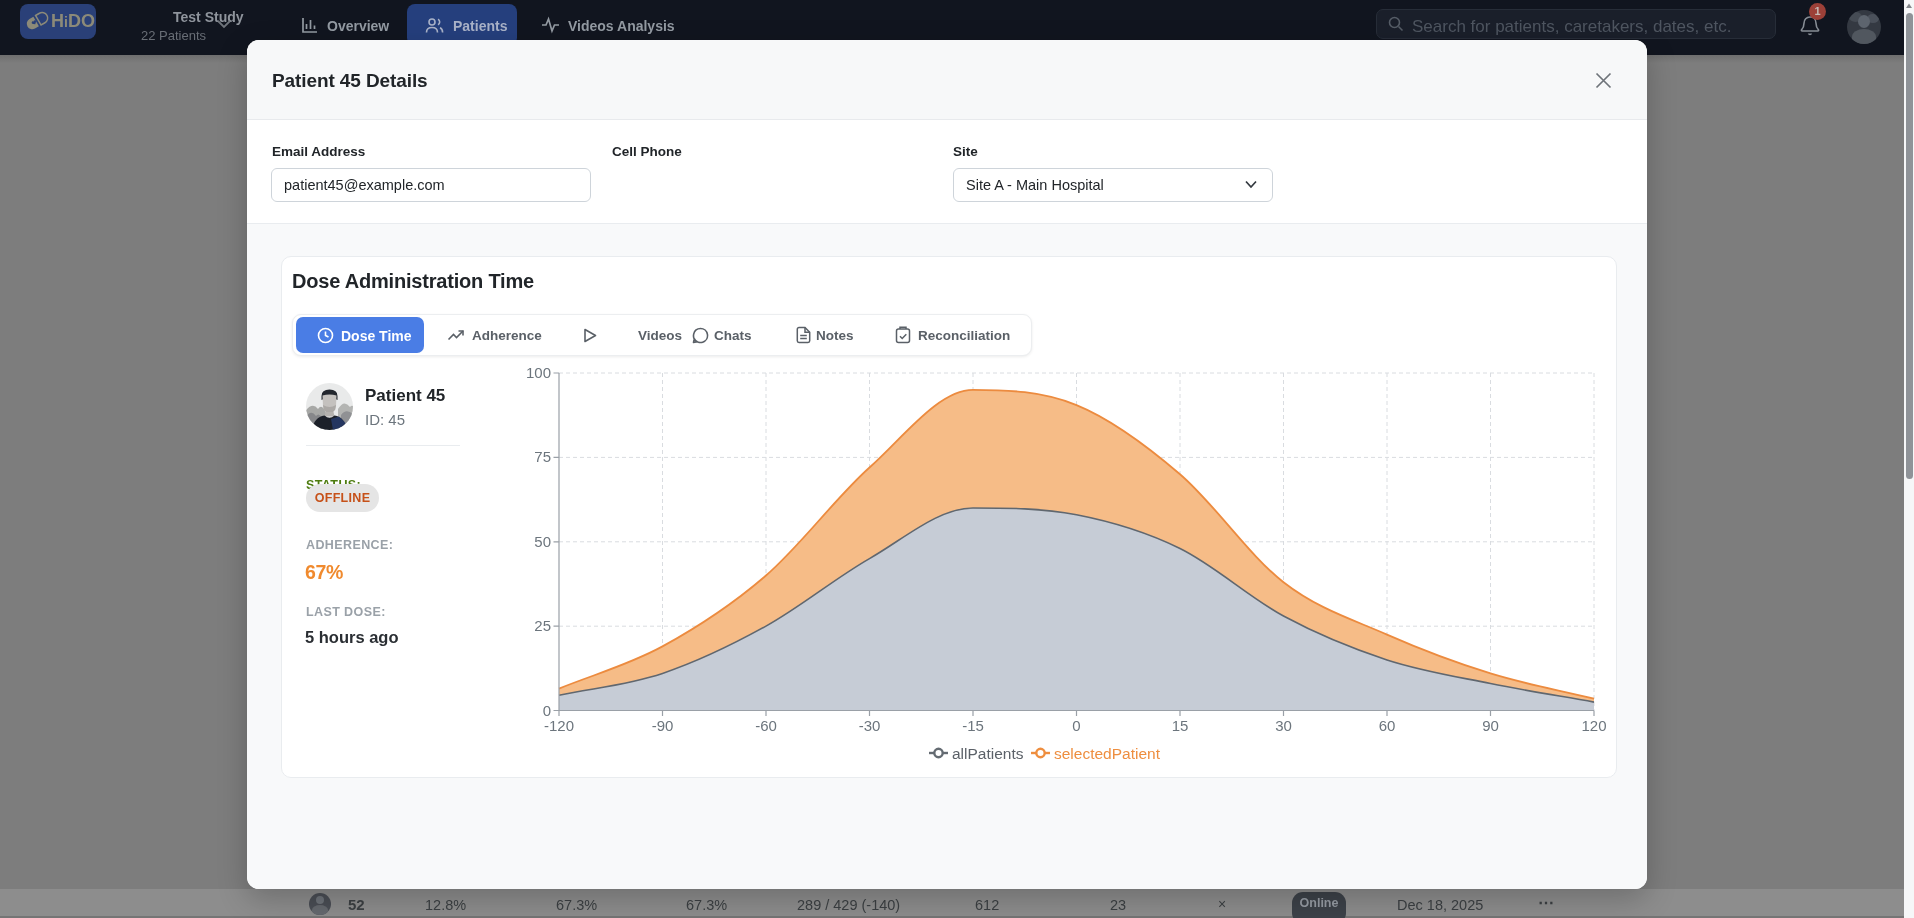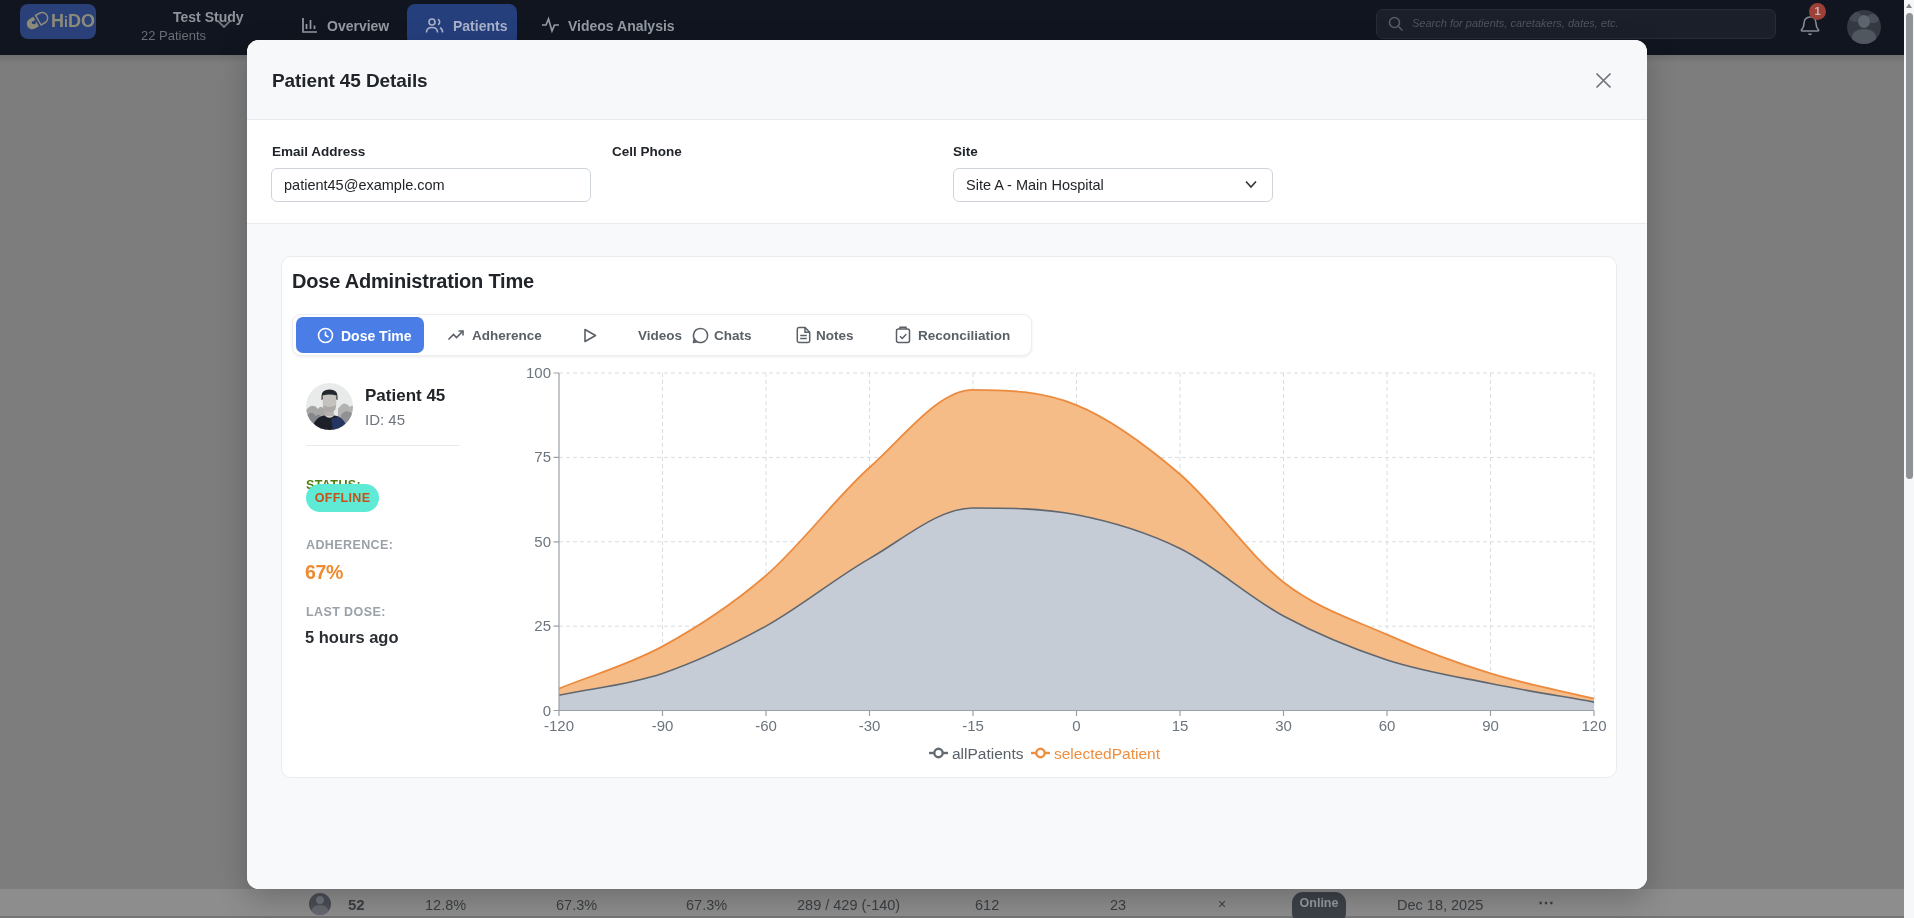--- a/index.html
+++ b/index.html
@@ -53,21 +53,21 @@
 <svg class="abs" style="left:541px;top:16px;" width="19" height="18" viewBox="0 0 19 18">
   <path d="M1,9 L5,9 L7.5,3 L11,15 L13.5,9 L18,9" stroke="#939aa2" stroke-width="1.7" fill="none"></path>
 </svg>
 <div class="abs" style="left:568px;top:18px;font-size:14px;font-weight:600;color:#939aa2;">Videos Analysis</div>
 
 <div class="abs" style="left:1376px;top:9px;width:400px;height:30px;background:#1a1f2a;border:1px solid #272d38;border-radius:7px;"></div>
 <svg class="abs" style="left:1388px;top:16px;" width="16" height="16" viewBox="0 0 16 16">
   <circle cx="6.5" cy="6.5" r="5" stroke="#565d67" stroke-width="1.6" fill="none"></circle>
   <path d="M10.5,10.5 L14.5,14.5" stroke="#565d67" stroke-width="1.6"></path>
 </svg>
-<div class="abs" style="left:1412px;top:17px;font-size:11px;color:#4e5560;font-style:italic;">Search for patients, caretakers, dates, etc.</div>
+<div class="abs" style="left:1412px;top:17px;font-size:17px;color:#4e5560;">Search for patients, caretakers, dates, etc.</div>
 
 <svg class="abs" style="left:1799px;top:15px;" width="22" height="24" viewBox="0 0 22 24">
   <path d="M11,2 c-3.6,0 -6,2.7 -6,6.2 c0,3.4 -1.2,5.2 -2.4,6.6 c-0.5,0.6 -0.1,1.2 0.6,1.2 l15.6,0 c0.7,0 1.1,-0.6 0.6,-1.2 c-1.2,-1.4 -2.4,-3.2 -2.4,-6.6 c0,-3.5 -2.4,-6.2 -6,-6.2 z" stroke="#878d95" stroke-width="1.6" fill="none"></path>
   <path d="M8.8,18.5 a2.3,2.3 0 0 0 4.4,0" fill="#878d95"></path>
 </svg>
 <div class="abs" style="left:1809px;top:3px;width:17px;height:17px;border-radius:50%;background:#9c4038;color:#c4b8b4;font-size:11px;font-weight:700;text-align:center;line-height:17px;">1</div>
 
 <div class="abs" style="left:1847px;top:10px;width:34px;height:34px;border-radius:50%;background:#343942;overflow:hidden;">
   <div class="abs" style="left:2px;top:2px;width:13px;height:10px;border-radius:50%;background:#454b54;"></div>
   <div class="abs" style="left:20px;top:4px;width:12px;height:9px;border-radius:50%;background:#4a505a;"></div>
@@ -178,21 +178,21 @@
       <path d="M17,22 Q23.5,26 30,22 L29.3,26.5 Q26.5,30.5 23.5,30.5 Q20.5,30.5 17.7,26.5 Z" fill="#aba8a5"></path>
       <path d="M19.5,29 L27.5,29 L28.5,33.5 L18.5,33.5 Z" fill="#b5b2af"></path>
       <path d="M6,47 Q8,34 18.5,32.5 Q23.5,37 28.5,32.5 Q39,34 41,47 Z" fill="#1c2029"></path>
       <path d="M25,36 L33,33.5 L39.5,40 L38,47 L27,47 Z" fill="#2c4686" opacity="0.6"></path>
     </g>
   </svg>
   <div class="abs" style="left:118px;top:346px;font-size:17px;font-weight:700;color:#212529;">Patient 45</div>
   <div class="abs" style="left:118px;top:371px;font-size:15px;color:#6c757d;">ID: 45</div>
   <div class="abs" style="left:59px;top:405px;width:154px;height:1px;background:#e9ecef;"></div>
   <div class="abs" style="left:59px;top:424px;font-size:12.5px;font-weight:700;color:#4d7c0f;letter-spacing:0.4px;margin-top:14px;">STATUS:</div>
-  <div class="abs" style="left:59px;top:444px;width:73px;height:28px;background:#5eead4;border-radius:14px;text-align:center;line-height:28px;font-size:12.5px;font-weight:700;color:#c65119;letter-spacing:0.3px;">OFFLINE</div>
+  <div class="abs" style="left:59px;top:444px;width:73px;height:28px;background:#e5e5e5;border-radius:14px;text-align:center;line-height:28px;font-size:12.5px;font-weight:700;color:#c65119;letter-spacing:0.3px;">OFFLINE</div>
   <div class="abs" style="left:59px;top:498px;font-size:12.5px;font-weight:700;color:#9aa1a8;letter-spacing:0.4px;">ADHERENCE:</div>
   <div class="abs" style="left:58px;top:521px;font-size:19.5px;font-weight:700;color:#f08a2e;letter-spacing:-0.3px;">67%</div>
   <div class="abs" style="left:59px;top:565px;font-size:12.5px;font-weight:700;color:#9aa1a8;letter-spacing:0.4px;">LAST DOSE:</div>
   <div class="abs" style="left:58px;top:588px;font-size:16.5px;font-weight:700;color:#2a2e33;">5 hours ago</div>
 
   <svg class="abs" style="left:0;top:0;" width="1400" height="849" viewBox="247 40 1400 849" font-family="Liberation Sans, sans-serif">
     <g stroke="#d9dce0" stroke-width="1" stroke-dasharray="4,3" fill="none">
       <path d="M559,373 H1594 M559,457.4 H1594 M559,541.8 H1594 M559,626.2 H1594"></path>
       <path d="M662.5,373 V710.5 M766,373 V710.5 M869.5,373 V710.5 M973,373 V710.5 M1076.5,373 V710.5 M1180,373 V710.5 M1283.5,373 V710.5 M1387,373 V710.5 M1490.5,373 V710.5 M1594,373 V710.5"></path>
     </g>

